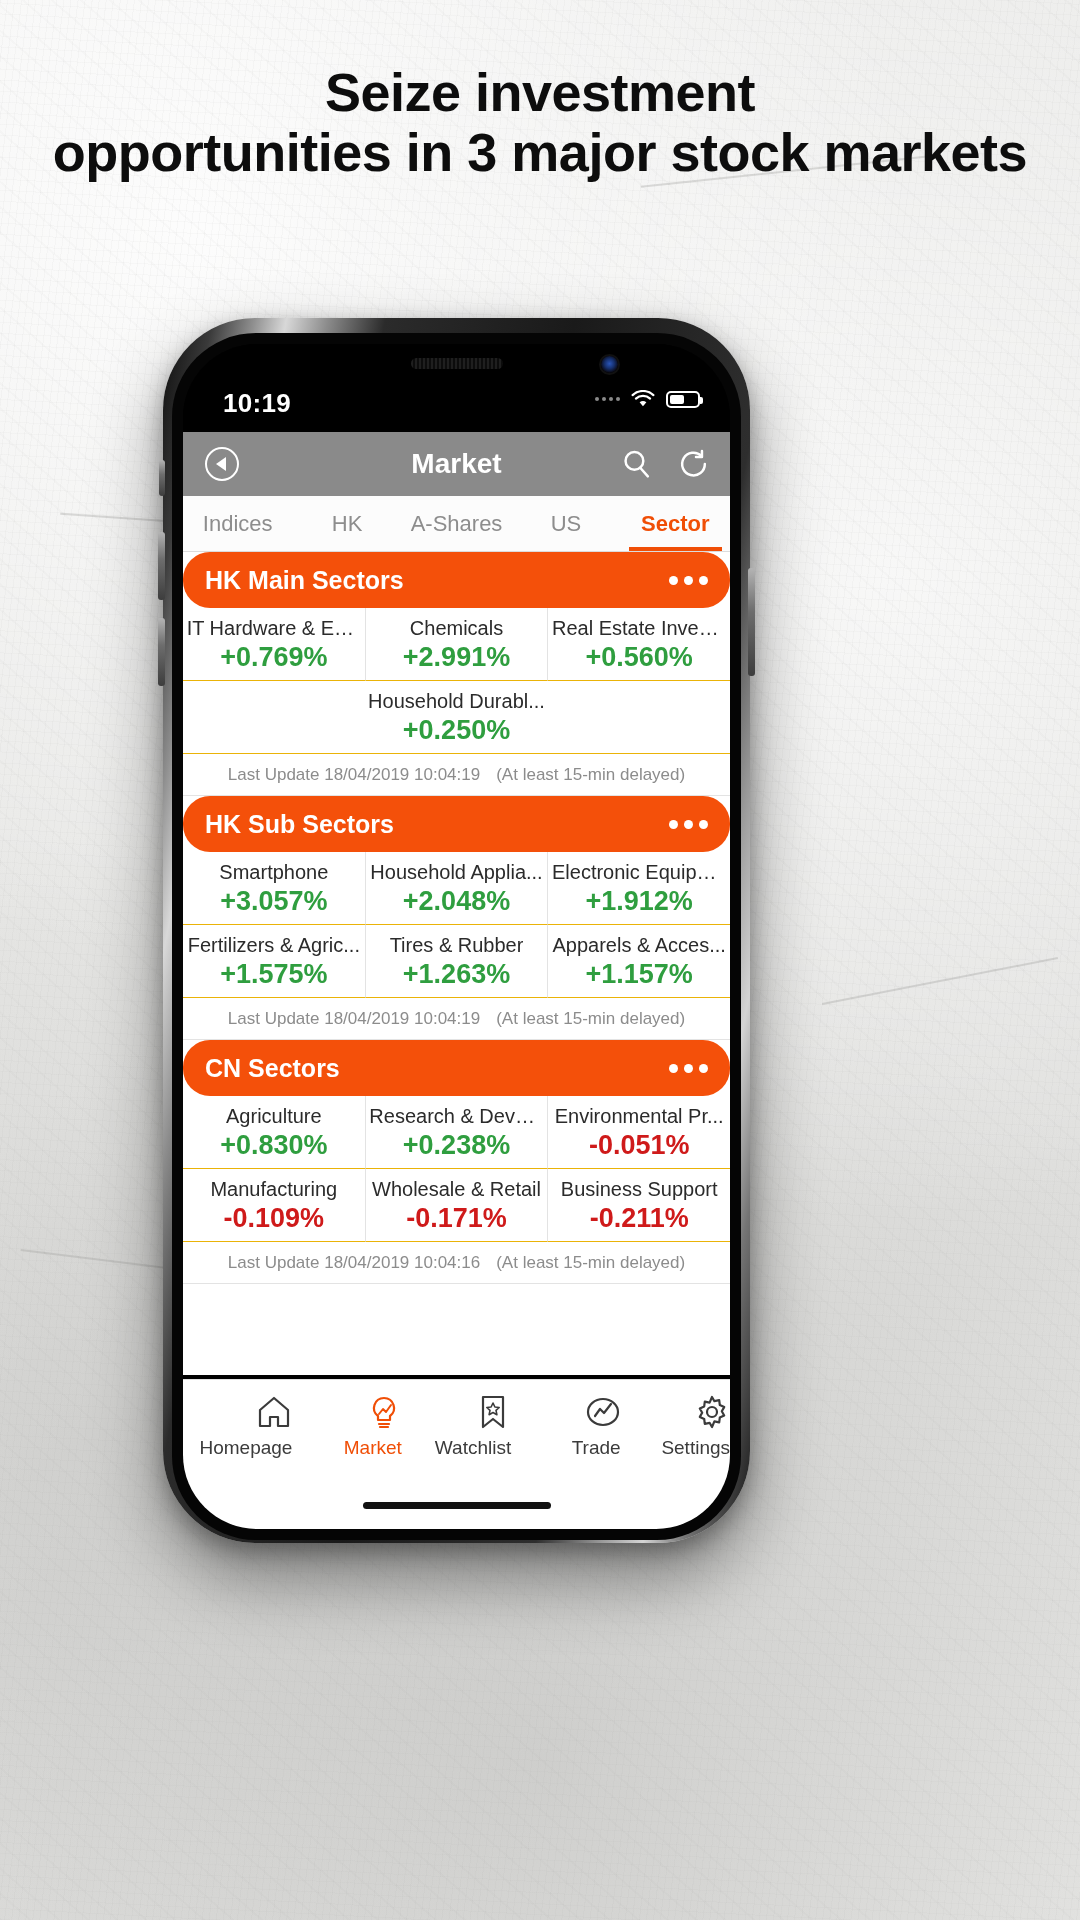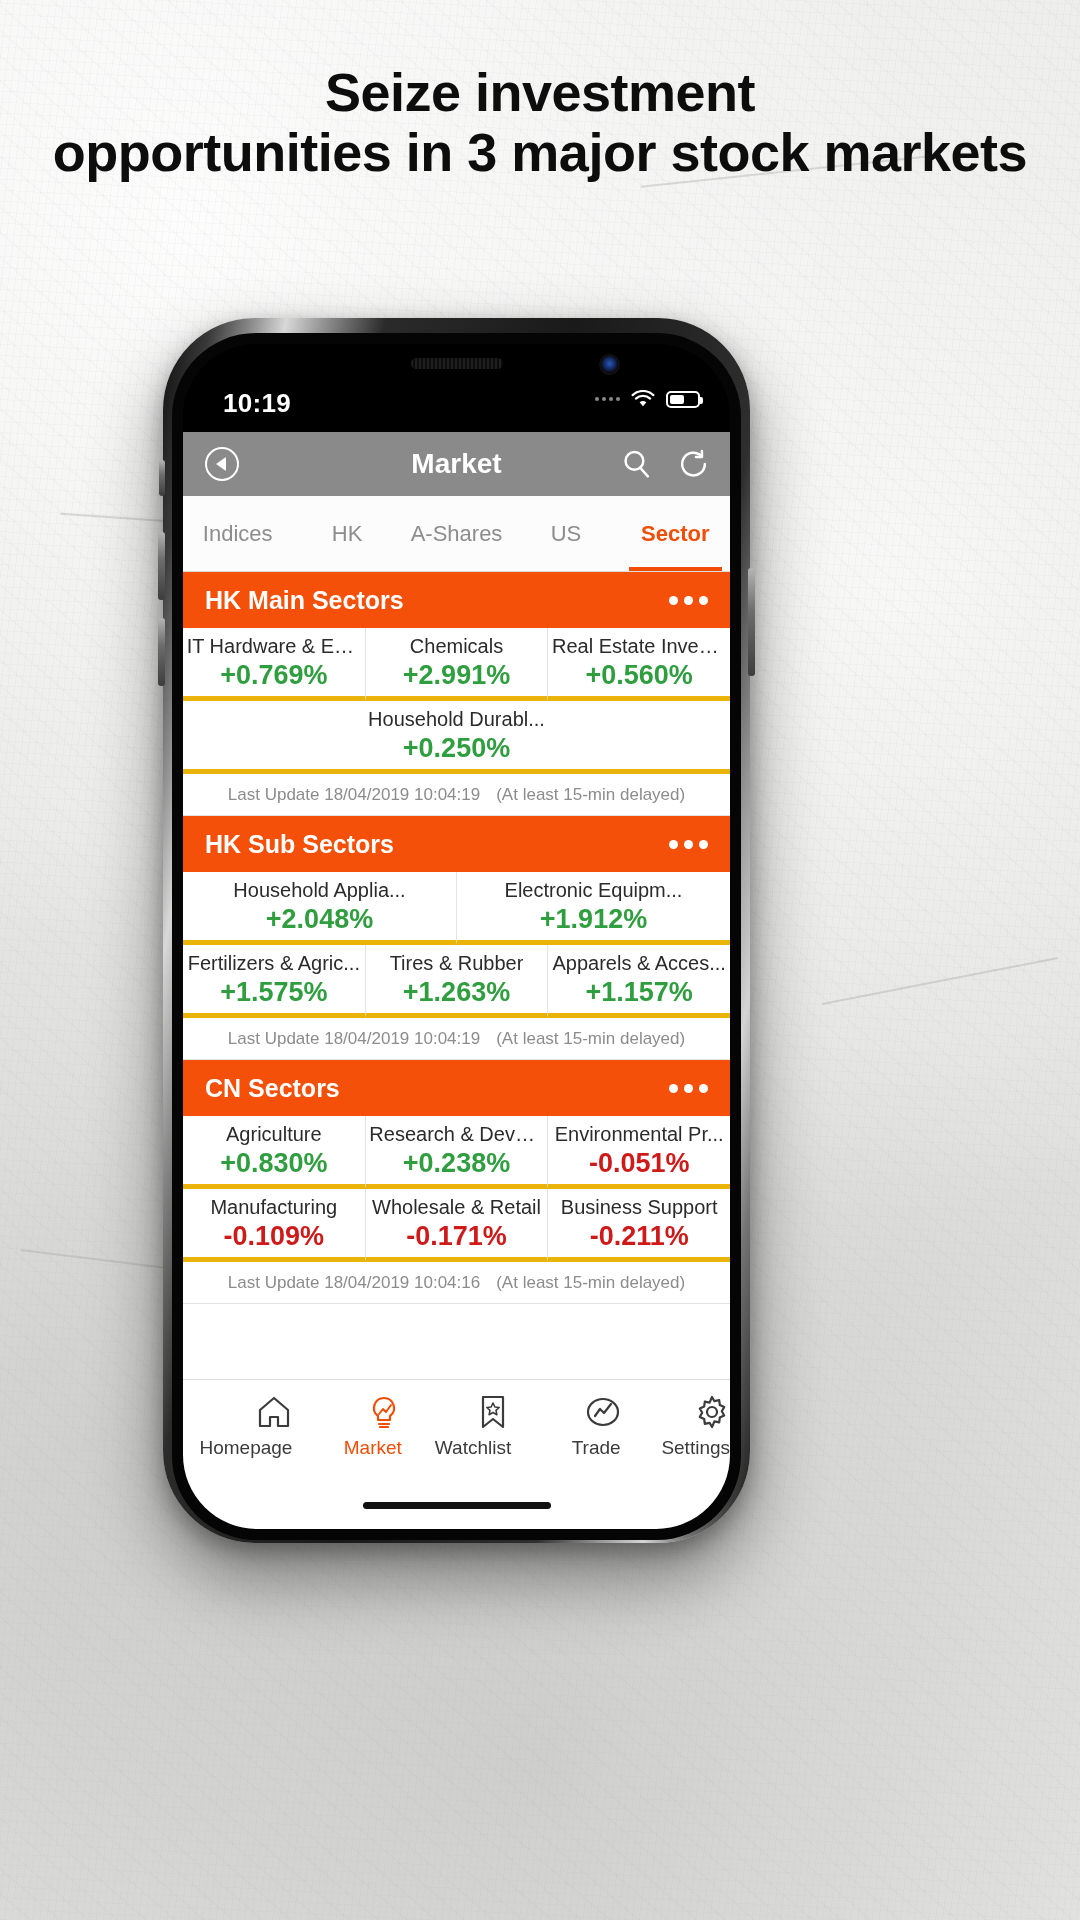--- a/index.html
+++ b/index.html
@@ -140,21 +140,21 @@
     font-size:28px; font-weight:bold; color:#fff;
   }
   #nav-actions {
     position:absolute; right:20px; top:50%; transform:translateY(-50%);
     display:flex; gap:24px; align-items:center;
   }
   .nav-ico { width:33px; height:33px; }
 
   
   #tabs {
-    height:76px; background:#fcfcfc;
+    height:56px; background:#fcfcfc;
     display:flex; align-items:stretch;
     border-bottom:1px solid #dcdcdc;
   }
   .tab {
     flex:1; display:flex; align-items:center; justify-content:center;
     font-size:22px; color:#8d8d8d; position:relative;
   }
   .tab.active { color:#f04e06; font-weight:bold; }
   .tab.active::after {
     content:""; position:absolute; left:8px; right:8px; bottom:0;
@@ -162,31 +162,32 @@
   }
 
   
   #content {
     height:823px; background:#fff; overflow:hidden; position:relative;
   }
   .sec-header {
     height:56px; background:#f4500a;
     display:flex; align-items:center; justify-content:space-between;
     padding:0 22px;
+    border-radius:27px;
   }
   .sec-title { font-size:25px; font-weight:bold; color:#fff; }
   .sec-more { display:flex; gap:6px; }
   .sec-more i { width:9px; height:9px; border-radius:50%; background:#fff; display:block; }
 
   .grid-row { display:flex; }
   .cell {
     flex:1; height:73px;
     display:flex; flex-direction:column; align-items:center; justify-content:center;
     border-right:1px solid #e3e3e3;
-    border-bottom:5px solid #eab308;
+    border-bottom:1px solid #eab308;
     overflow:hidden;
   }
   .cell:last-child { border-right:none; }
   .cell .nm {
     font-size:20px; color:#2b2b2b; white-space:nowrap;
     max-width:96%; overflow:hidden; text-overflow:ellipsis;
     text-align:center; line-height:1.1;
   }
   .cell .pc { font-size:27px; font-weight:bold; margin-top:5px; line-height:1; }
   .up   { color:#2f9e3f; }
@@ -326,20 +327,24 @@
           <div class="sec-header">
             <div class="sec-title">HK Sub Sectors</div>
             <div class="sec-more">
               <i></i>
               <i></i>
               <i></i>
             </div>
           </div>
           <div class="grid-row">
             <div class="cell">
+              <div class="nm">Smartphone</div>
+              <div class="pc up">+3.057%</div>
+            </div>
+            <div class="cell">
               <div class="nm">Household Applia...</div>
               <div class="pc up">+2.048%</div>
             </div>
             <div class="cell">
               <div class="nm">Electronic Equipm...</div>
               <div class="pc up">+1.912%</div>
             </div>
           </div>
           <div class="grid-row">
             <div class="cell">

